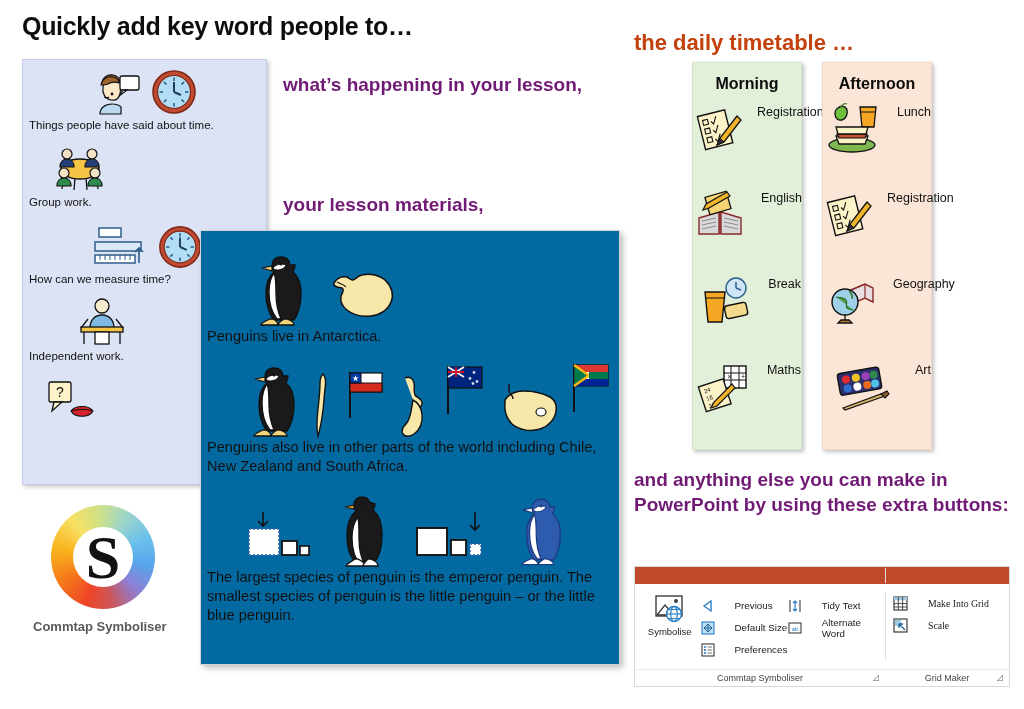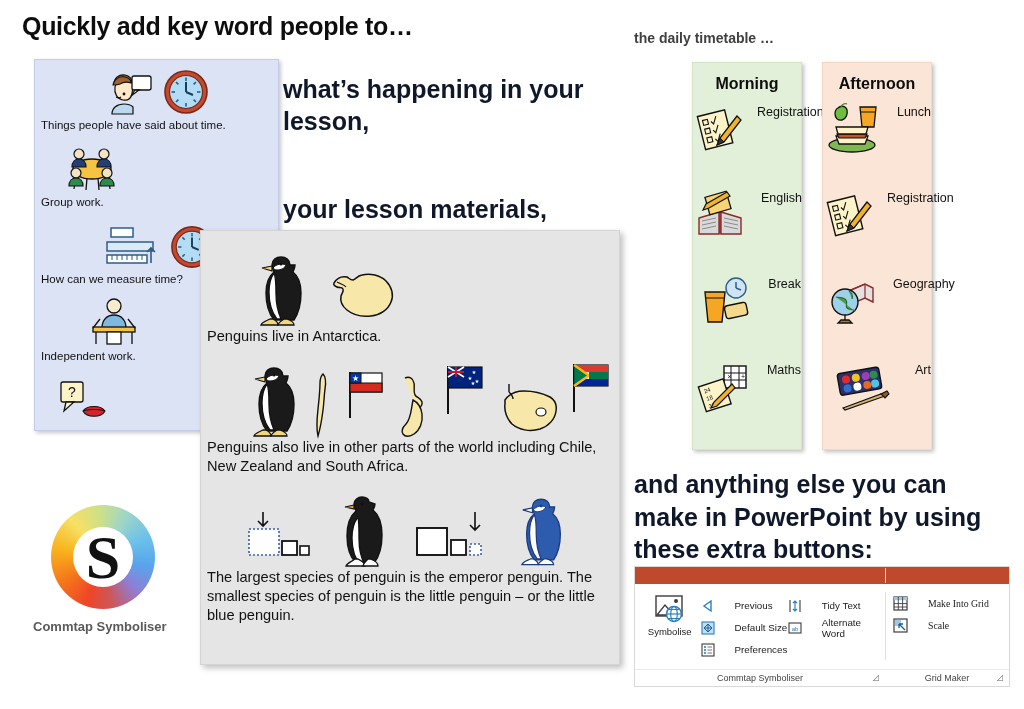--- a/index.html
+++ b/index.html
@@ -13,41 +13,41 @@
   }
   .abs { position:absolute; }
 
   
   .head-main {
     left:22px; top:12px; width:600px;
     font-size:25px; font-weight:bold; letter-spacing:-0.3px;
     color:#0d0d0d;
   }
   .head-sub {
-    font-size:25px; font-weight:bold; line-height:1.28; color:#0f172a;
+    font-size:19px; font-weight:bold; line-height:1.28; color:#701a75;
   }
   #h-happening { left:283px; top:73px; width:330px; }
   #h-materials { left:283px; top:193px; width:330px; }
-  #h-timetable { left:634px; top:30px; width:380px; font-size:14px; font-weight:bold; color:#404040;}
+  #h-timetable { left:634px; top:30px; width:380px; font-size:22px; font-weight:bold; color:#c2410c;}
   #h-extra { left:634px; top:468px; width:380px; line-height:1.30; }
 
   
   #lesson-panel {
-    left:34px; top:59px; width:245px; height:372px;
+    left:22px; top:59px; width:245px; height:426px;
     background:#dce3f5; border:1px solid #c3cde8;
     box-shadow:2px 2px 4px rgba(0,0,0,.22);
   }
   .lp-row { position:relative; }
   .lp-sym { height:52px; display:flex; align-items:flex-end; justify-content:center; gap:6px; }
   .lp-label { font-size:11.5px; color:#111; padding-left:6px; margin-top:3px; }
 
   
   #penguin-card {
     left:200px; top:230px; width:420px; height:435px;
-    background:#e5e5e5; border:1px solid #d4d4d4;
+    background:#0369a1; border:1px solid #d4d4d4;
     box-shadow:3px 3px 6px rgba(0,0,0,.25);
   }
   .pg-sym { display:flex; align-items:flex-end; gap:14px; height:78px; padding-left:55px;}
   .pg-text { font-size:14.6px; line-height:1.30; color:#111; padding:0 10px 0 6px; }
 
   
   .tt-card { width:110px; height:388px; box-shadow:2px 2px 4px rgba(0,0,0,.25); padding-top:6px; }
   #tt-morning { left:692px; top:62px; background:#e2efd9; border:1px solid #d3e5c6; }
   #tt-afternoon { left:822px; top:62px; background:#fbe5d6; border:1px solid #f3d7c4; }
   .tt-title { font-size:16px; font-weight:bold; text-align:center; color:#0d0d0d; margin:6px 0 10px; }

